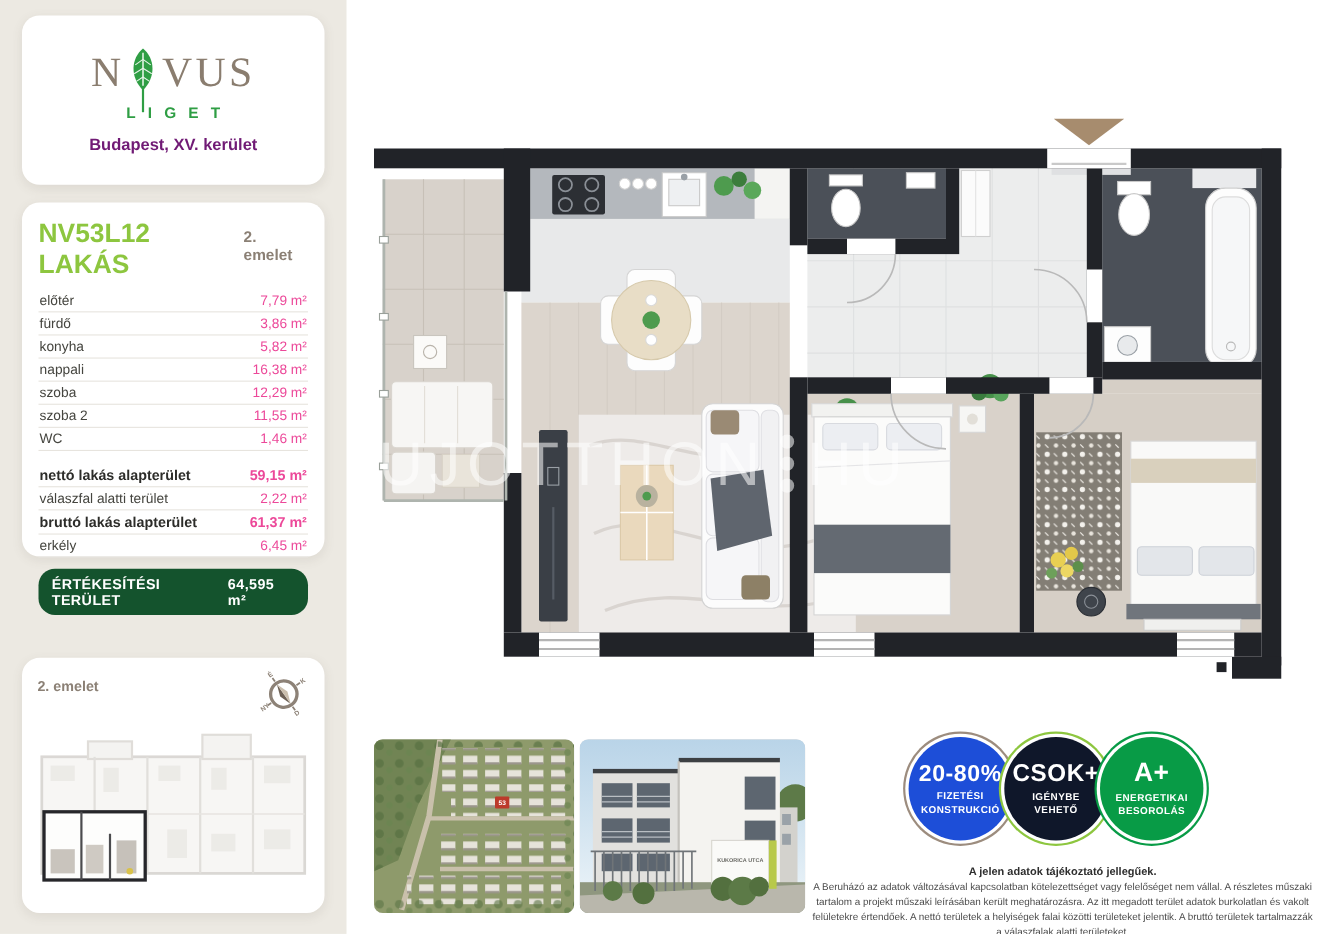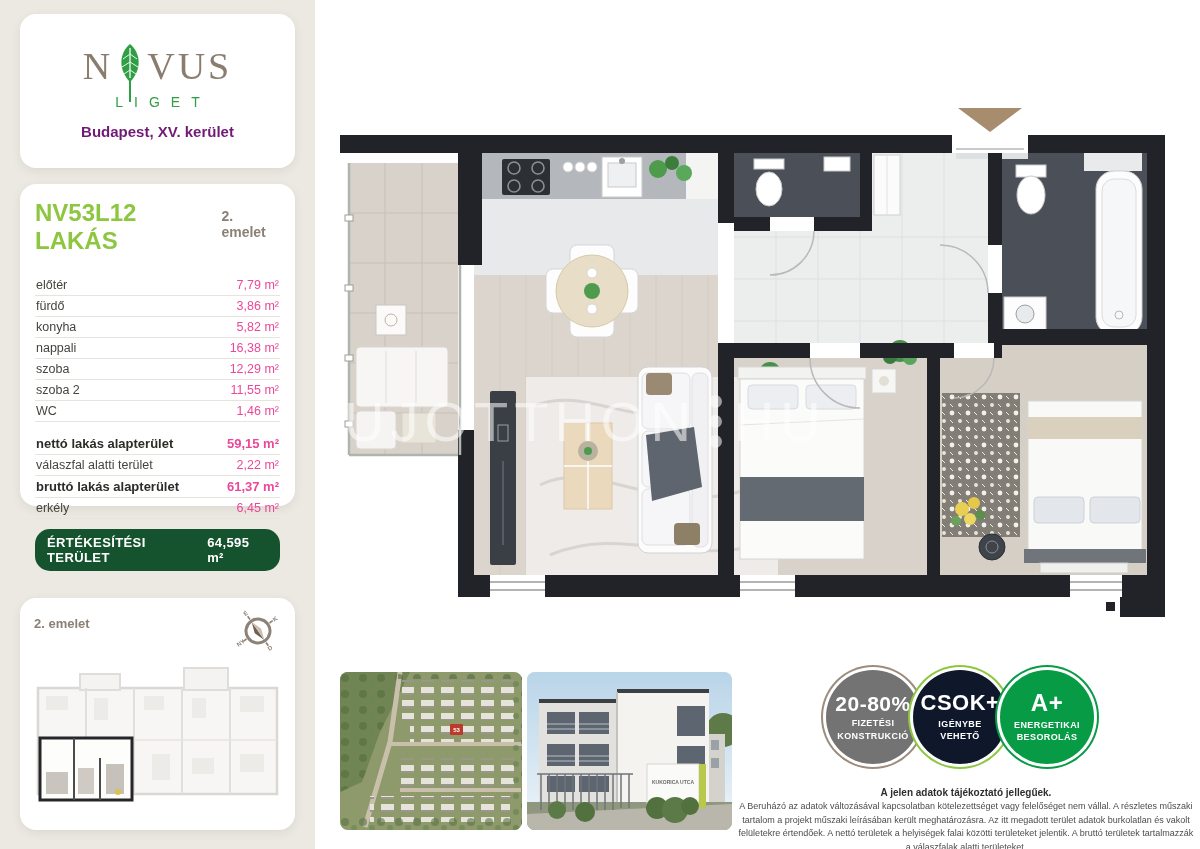--- a/index.html
+++ b/index.html
@@ -6,29 +6,29 @@
   .page{position:relative;width:1200px;height:849px;background:#ffffff;
         font-family:"Liberation Sans",sans-serif;overflow:hidden;}
   .left-rail{position:absolute;left:0;top:0;width:315px;height:849px;background:#ece9e2;}
   .card{position:absolute;background:#fff;border-radius:16px;box-shadow:0 3px 10px rgba(90,80,70,.10);box-sizing:border-box;}
 
   
   .logo-card{left:20px;top:14px;width:275px;height:154px;display:flex;flex-direction:column;align-items:center;justify-content:center;}
   .logo-row{display:flex;align-items:center;height:48px;font-family:"Liberation Serif",serif;
             font-size:38px;color:#8a7d6f;letter-spacing:3px;}
   .leaf-wrap{width:30px;height:48px;margin:0 2px;position:relative;}
-  .logo-sub{margin-top:4px;color:#2f9e44;font-size:14px;font-weight:normal;letter-spacing:11px;padding-left:11px;}
+  .logo-sub{margin-top:4px;color:#2f9e44;font-size:14px;font-weight:bold;letter-spacing:11px;padding-left:11px;}
   .logo-loc{margin-top:13px;font-size:15px;font-weight:bold;color:#701a75;}
 
   
   .details-card{left:20px;top:184px;width:275px;height:322px;padding:15px 15px 12px;}
   .dc-head{display:flex;justify-content:space-between;align-items:baseline;}
   .unit-code{color:#8dc63f;font-size:24px;font-weight:bold;}
   .unit-floor{color:#8b8075;font-size:14px;font-weight:bold;}
-  .rows{margin-top:20px;text-align:center;}
+  .rows{margin-top:8px;text-align:center;}
   .r{display:flex;justify-content:space-between;align-items:center;padding:3px 1px;
      border-bottom:1px solid #e7e4de;font-size:12.5px;color:#45453f;}
   .r .v{color:#ec4899;}
   .sum{margin-top:11px;}
   .r.bold{font-weight:bold;color:#2c2c29;font-size:13px;}
   .pill{margin-top:10px;background:#14532d;border-radius:15px;color:#fff;display:flex;
         justify-content:space-between;align-items:center;padding:6px 12px;font-size:13px;
         font-weight:bold;letter-spacing:.4px;}
 
   
@@ -47,21 +47,21 @@
   
   .photo{position:absolute;top:672px;height:158px;border-radius:8px;overflow:hidden;background:#ddd;}
   .photo-aerial{left:340px;width:182px;}
   .photo-building{left:527px;width:205px;}
 
   
   .badges{position:absolute;left:826px;top:670px;display:flex;align-items:center;}
   .badge{width:94px;height:94px;border-radius:50%;display:flex;flex-direction:column;align-items:center;
          justify-content:center;color:#fff;text-align:center;position:relative;}
   .badge+.badge{margin-left:-7px;}
-  .b1{background:#737373;box-shadow:0 0 0 3px #fff,0 0 0 5px #9c8c7e;z-index:1;}
+  .b1{background:#1d4ed8;box-shadow:0 0 0 3px #fff,0 0 0 5px #9c8c7e;z-index:1;}
   .b2{background:#0f172a;box-shadow:0 0 0 3px #fff,0 0 0 5px #8dc63f;z-index:2;}
   .b3{background:#089b46;box-shadow:0 0 0 3px #fff,0 0 0 5px #089b46;z-index:3;}
   .badge .big{font-size:21px;font-weight:bold;letter-spacing:.5px;line-height:1.1;}
   .b2 .big{font-size:22px;}
   .b3 .big{font-size:24px;}
   .badge .small{font-size:9px;font-weight:bold;letter-spacing:.4px;line-height:1.4;margin-top:2px;}
 
   
   .disclaimer{position:absolute;left:738px;top:787px;width:456px;text-align:center;}
   .d-title{font-size:10px;font-weight:bold;color:#2e2e2e;}

